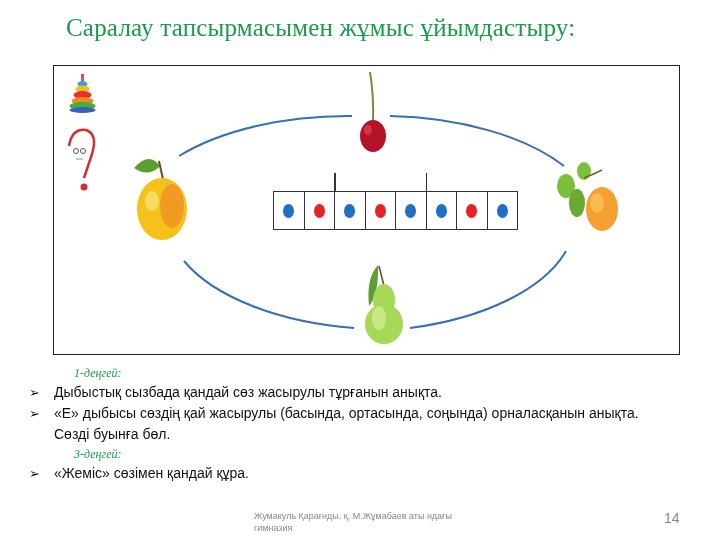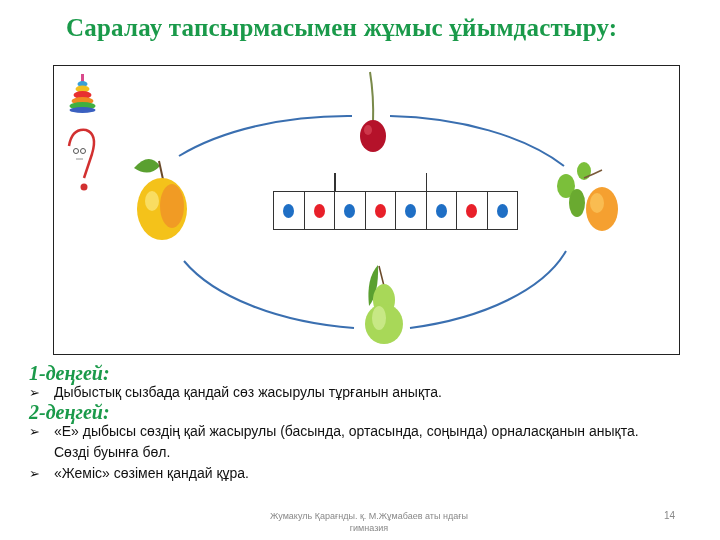--- a/index.html
+++ b/index.html
@@ -2,51 +2,51 @@
 <html><head>
   <meta charset="utf-8">
   <style>
     html, body { margin: 0; padding: 0; }
     body {
       width: 720px; height: 540px; background: #ffffff; position: relative; overflow: hidden;
       font-family: "Liberation Sans", sans-serif;
     }
     .title {
       position: absolute; left: 66px; top: 14px; width: 640px;
-      font-family: "Liberation Serif", serif; font-weight: bold; font-size: 25px;
+      font-family: "Liberation Serif", serif; font-weight: normal; font-size: 25px;
       color: #1a9a4a; letter-spacing: 0.2px; white-space: nowrap;
     }
     .frame {
       position: absolute; left: 53px; top: 65px; width: 627px; height: 290px;
       border: 1.5px solid #222; background: #fff; box-sizing: border-box;
     }
     .frame svg { position: absolute; left: 0; top: 0; }
     .scheme {
       position: absolute; left: 219px; top: 125px; height: 37px; display: flex;
       border-top: 1.5px solid #333; border-bottom: 1.5px solid #333; border-left: 1.5px solid #333;
     }
     .cell {
       width: 29.5px; height: 37px; border-right: 1.5px solid #333;
       display: flex; align-items: center; justify-content: center; position: relative;
     }
     .dot { width: 11px; height: 14px; border-radius: 50%; }
     .tick { position: absolute; top: -19px; width: 1.5px; height: 19px; background: #333; }
     .levels { position: absolute; left: 29px; top: 364px; width: 680px; }
     .level-label {
-      font-family: "Liberation Serif", serif; font-style: italic; font-weight: bold;
-      font-size: 20px; color: #1a9a4a; line-height: 18px;
+      font-family: "Liberation Serif", serif; font-style: italic; font-weight: normal;
+      font-size: 12px; color: #1a9a4a; line-height: 18px; margin-left: 45px;
     }
     .item { display: flex; font-size: 14px; color: #111; line-height: 21px; }
     .bullet { width: 25px; flex: none; font-size: 13px; color: #111; }
     .item-text { width: 620px; }
     .footer {
       position: absolute; left: 254px; top: 510px; width: 230px;
-      font-size: 9px; color: #888; line-height: 12px; text-align: center;
+      font-size: 9px; color: #888; line-height: 12px;
     }
-    .page-num { position: absolute; left: 664px; top: 510px; font-size: 10px; color: #888; }
+    .page-num { position: absolute; left: 664px; top: 510px; font-size: 14px; color: #888; }
   </style>
 </head>
 <body>
 
 <div class="title">Саралау тапсырмасымен жұмыс ұйымдастыру:</div>
 
 <div class="frame">
   <svg width="627" height="290" viewBox="0 0 627 290">
 
     <path d="M 125 90 A 220 112 0 0 1 298 50" fill="none" stroke="#3a6fb0" stroke-width="2"></path>
@@ -133,25 +133,25 @@
       </div>
   </div>
 </div>
 
 <div class="levels">
   <div class="level-label">1-деңгей:</div>
   <div class="item">
     <span class="bullet">➢</span>
     <span class="item-text">Дыбыстық сызбада қандай сөз жасырулы тұрғанын анықта.</span>
   </div>
-  <div class="level-label">2-деңгей:</div>
   <div class="item">
     <span class="bullet">➢</span>
     <span class="item-text">«Е» дыбысы сөздің қай жасырулы (басында, ортасында, соңында) орналасқанын анықта. Сөзді буынға бөл.</span>
   </div>
+  <div class="level-label">3-деңгей:</div>
   <div class="item">
     <span class="bullet">➢</span>
     <span class="item-text">«Жеміс» сөзімен қандай құра.</span>
   </div>
 </div>
 
 <div class="footer">Жумакуль Қарағнды. қ.  М.Жұмабаев аты ндағы гимназия</div>
 <div class="page-num">14</div>
 
 </body></html>

